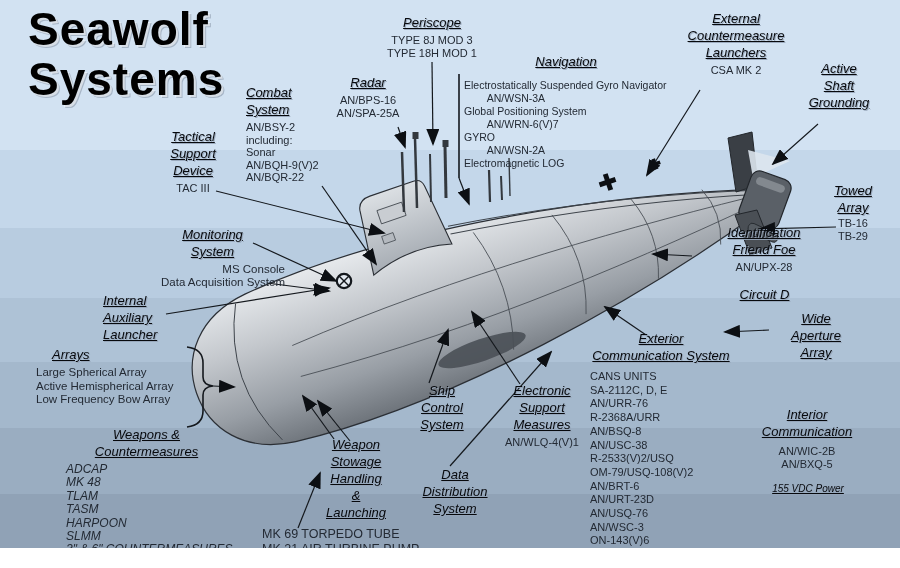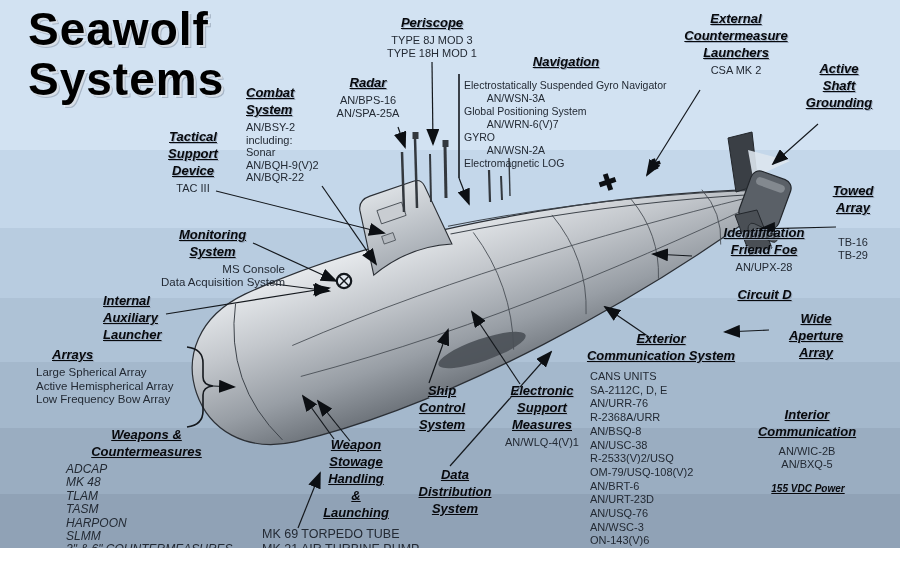--- a/index.html
+++ b/index.html
@@ -17,21 +17,21 @@
   }
   svg.layer{position:absolute;left:0;top:0;}
   .page-title{
     position:absolute;left:28px;top:4px;width:250px;
     font-size:46px;font-weight:bold;line-height:50px;white-space:pre;
     color:#000;text-shadow:2px 2px 0 rgba(255,255,255,0.55),3px 3px 0 rgba(90,100,120,0.35);
     letter-spacing:1px;
   }
   .lbl{position:absolute;color:#10151c;}
   .lbl .t{
-    font-weight:bold;font-style:italic;text-decoration:underline;white-space:pre;
+    font-weight:normal;font-style:italic;text-decoration:underline;white-space:pre;
     font-size:13px;line-height:17px;color:#07090d;
     text-shadow:1px 1px 0 rgba(150,165,185,0.9);
   }
   .lbl .b{white-space:pre;font-size:11px;line-height:13px;margin-top:3px;color:#232a34;}
   .center{text-align:center}
   .nav .b{font-size:10.5px;line-height:13px;}
   .extcomm .b{font-size:11px;line-height:13.7px;margin-top:6px;}
   .combat .b{line-height:12.5px;}
   .monitoring .b{text-align:right;font-size:11.5px;}
   .monitoring .t{text-align:center;}
@@ -211,21 +211,21 @@
 
   <div class="lbl center" style="left:795px;top:60px;width:88px">
     <div class="t">Active
 Shaft
 Grounding</div>
   </div>
 
   <div class="lbl center" style="left:816px;top:182px;width:74px">
     <div class="t">Towed
 Array</div>
-    <div class="b" style="margin-top:20px">TB-16
+    <div class="b" style="margin-top:1px">TB-16
 TB-29</div>
   </div>
 
   <div class="lbl center" style="left:693px;top:224px;width:142px">
     <div class="t">Identification
 Friend Foe</div>
     <div class="b">AN/UPX-28</div>
   </div>
 
   <div class="lbl center" style="left:712px;top:286px;width:105px">

